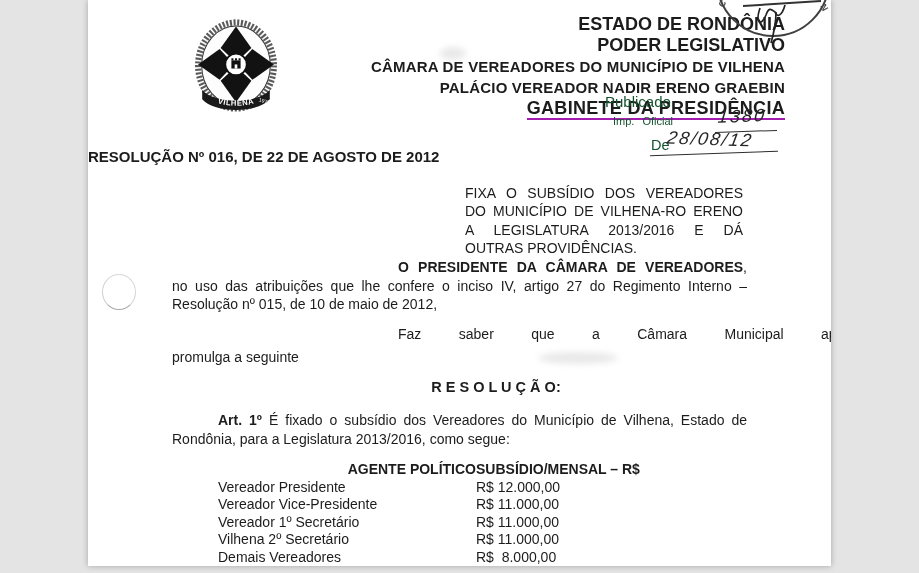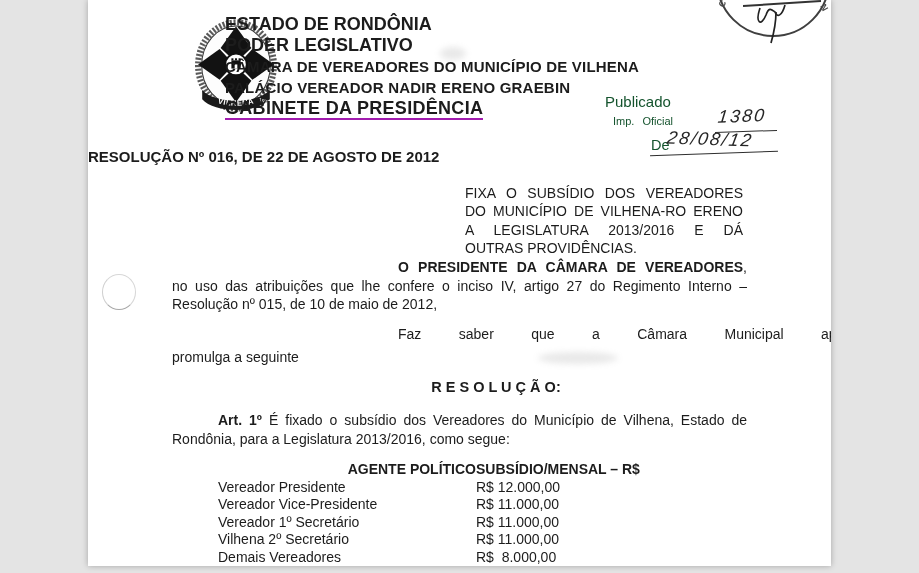--- a/index.html
+++ b/index.html
@@ -10,21 +10,21 @@
     color:#1c1c1c;
   }
   .paper{
     position:absolute; left:88px; top:0; width:743px; height:566px;
     background:#fff; overflow:hidden;
     box-shadow:0 0 6px rgba(0,0,0,.28);
   }
   .abs{position:absolute;}
   
   .crest{left:106px; top:18px; width:84px; height:98px;}
-  .hdr{left:137px; top:14px; width:560px; text-align:left; font-weight:bold; line-height:21px; white-space:nowrap;}
+  .hdr{left:137px; top:14px; width:560px; text-align:right; font-weight:bold; line-height:21px; white-space:nowrap;}
   .hdr .l1,.hdr .l2{font-size:18px;}
   .hdr .l3,.hdr .l4{font-size:15px; letter-spacing:.2px;}
   .dept{font-size:18px; letter-spacing:.3px; border-bottom:2px solid #a21caf; display:inline-block; line-height:19px;}
   
   .stampline{color:#14532d; font-size:15px; white-space:nowrap;}
   .hand{font-style:italic; color:#262626; font-size:18px; letter-spacing:2px; transform:skewX(-8deg) rotate(-2deg); white-space:nowrap;}
   .hrule{height:0; border-bottom:1.4px solid #2e2e2e;}
   
   .doc-title{left:0; top:148px; width:743px; font-weight:bold; font-size:15px; white-space:nowrap;}
   .summary{left:377px; top:184px; width:278px; font-size:14px; line-height:18.3px;}

